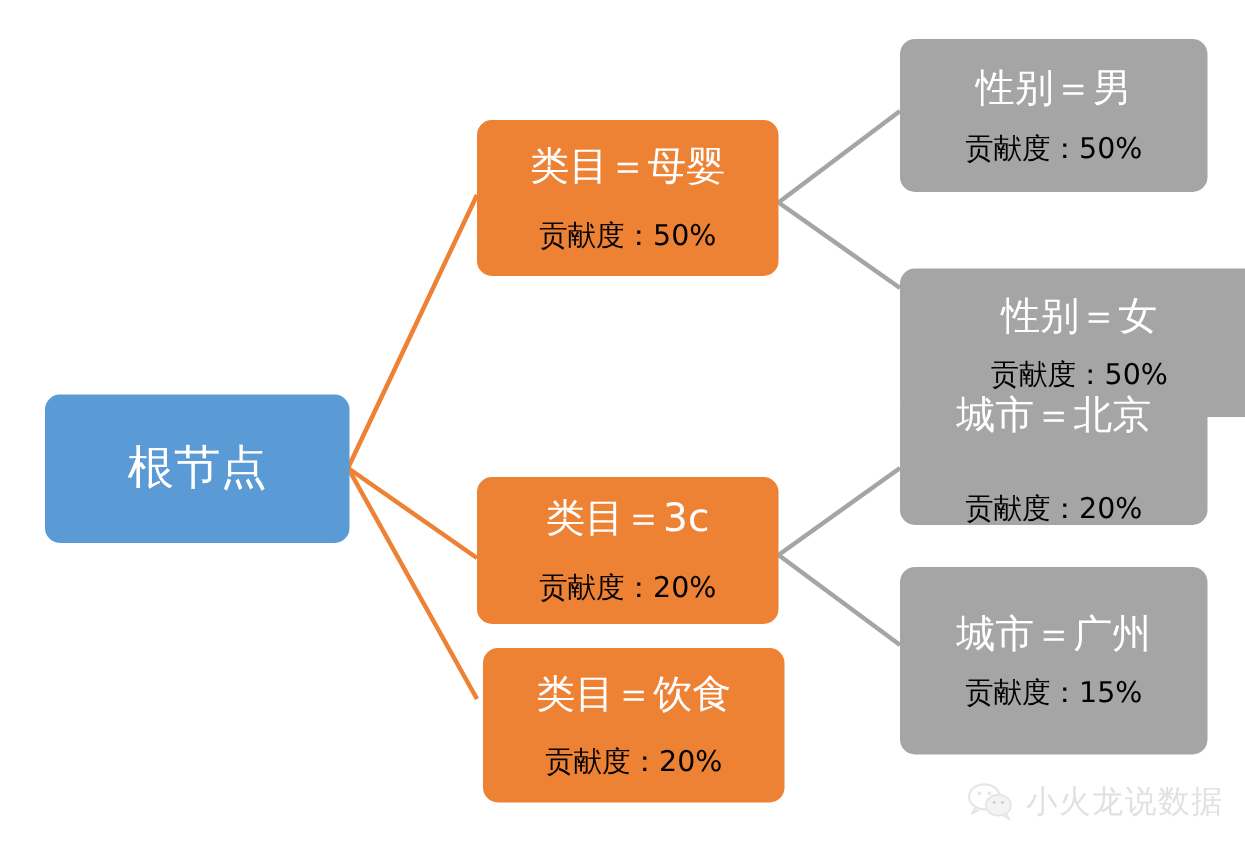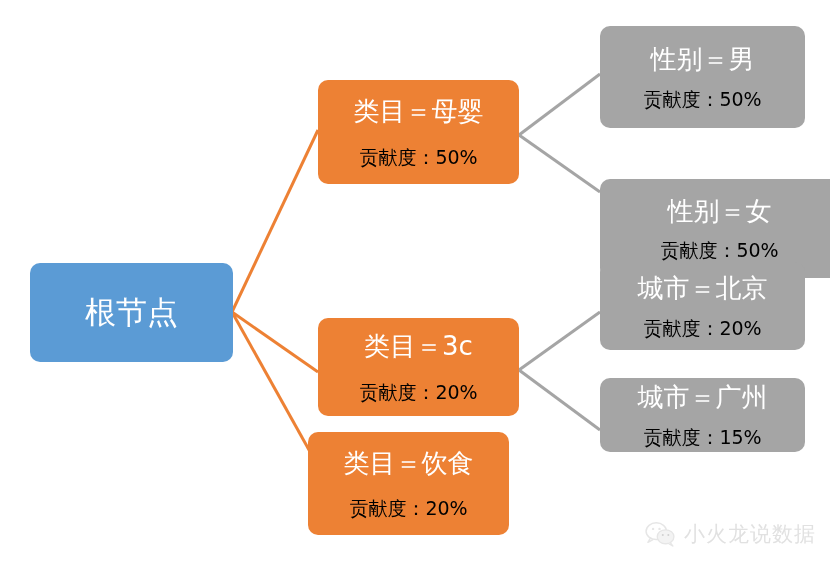--- a/index.html
+++ b/index.html
@@ -130,41 +130,41 @@
   <div class="node branch" style="left:318px; top:80px; width:201px; height:104px;justify-content:center;">
     <div class="title">类目＝母婴</div>
     <div class="metric">贡献度：50%</div>
   </div>
 
   <div class="node branch" style="left:318px; top:318px; width:201px; height:98px;">
     <div class="title">类目＝3c</div>
     <div class="metric">贡献度：20%</div>
   </div>
 
-  <div class="node branch" style="left:308px; top:432px; width:201px; height:103px;">
+  <div class="node branch" style="left:322px; top:432px; width:201px; height:103px;">
     <div class="title">类目＝饮食</div>
     <div class="metric">贡献度：20%</div>
   </div>
 
   <div class="node leaf" style="left:600px; top:26px; width:205px; height:102px;">
     <div class="title">性别＝男</div>
     <div class="metric">贡献度：50%</div>
   </div>
 
   <div class="node leaf" style="left:600px; top:158px; width:239px; height:99px;margin-top:21px;">
     <div class="title">性别＝女</div>
     <div class="metric">贡献度：50%</div>
   </div>
 
-  <div class="node leaf" style="left:600px; top:262px; width:205px; height:88px;">
+  <div class="node leaf" style="left:600px; top:262px; width:205px; height:88px;justify-content:space-between;">
     <div class="title">城市＝北京</div>
     <div class="metric">贡献度：20%</div>
   </div>
 
-  <div class="node leaf" style="left:600px; top:378px; width:205px; height:74px;">
+  <div class="node leaf" style="left:600px; top:378px; width:205px; height:125px;">
     <div class="title">城市＝广州</div>
     <div class="metric">贡献度：15%</div>
   </div>
 
   <div id="watermark">
     <span class="wm-icon">
       <svg viewBox="0 0 32 28" width="30" height="26" xmlns="http://www.w3.org/2000/svg">
         <ellipse cx="12" cy="11" rx="11" ry="9" fill="none" stroke="#e2e2e2" stroke-width="1.6"></ellipse>
         <path d="M6 18 L3 23 L8.5 20" fill="none" stroke="#e2e2e2" stroke-width="1.6" stroke-linejoin="round"></path>
         <circle cx="8.5" cy="8.5" r="1.3" fill="#e2e2e2"></circle>

